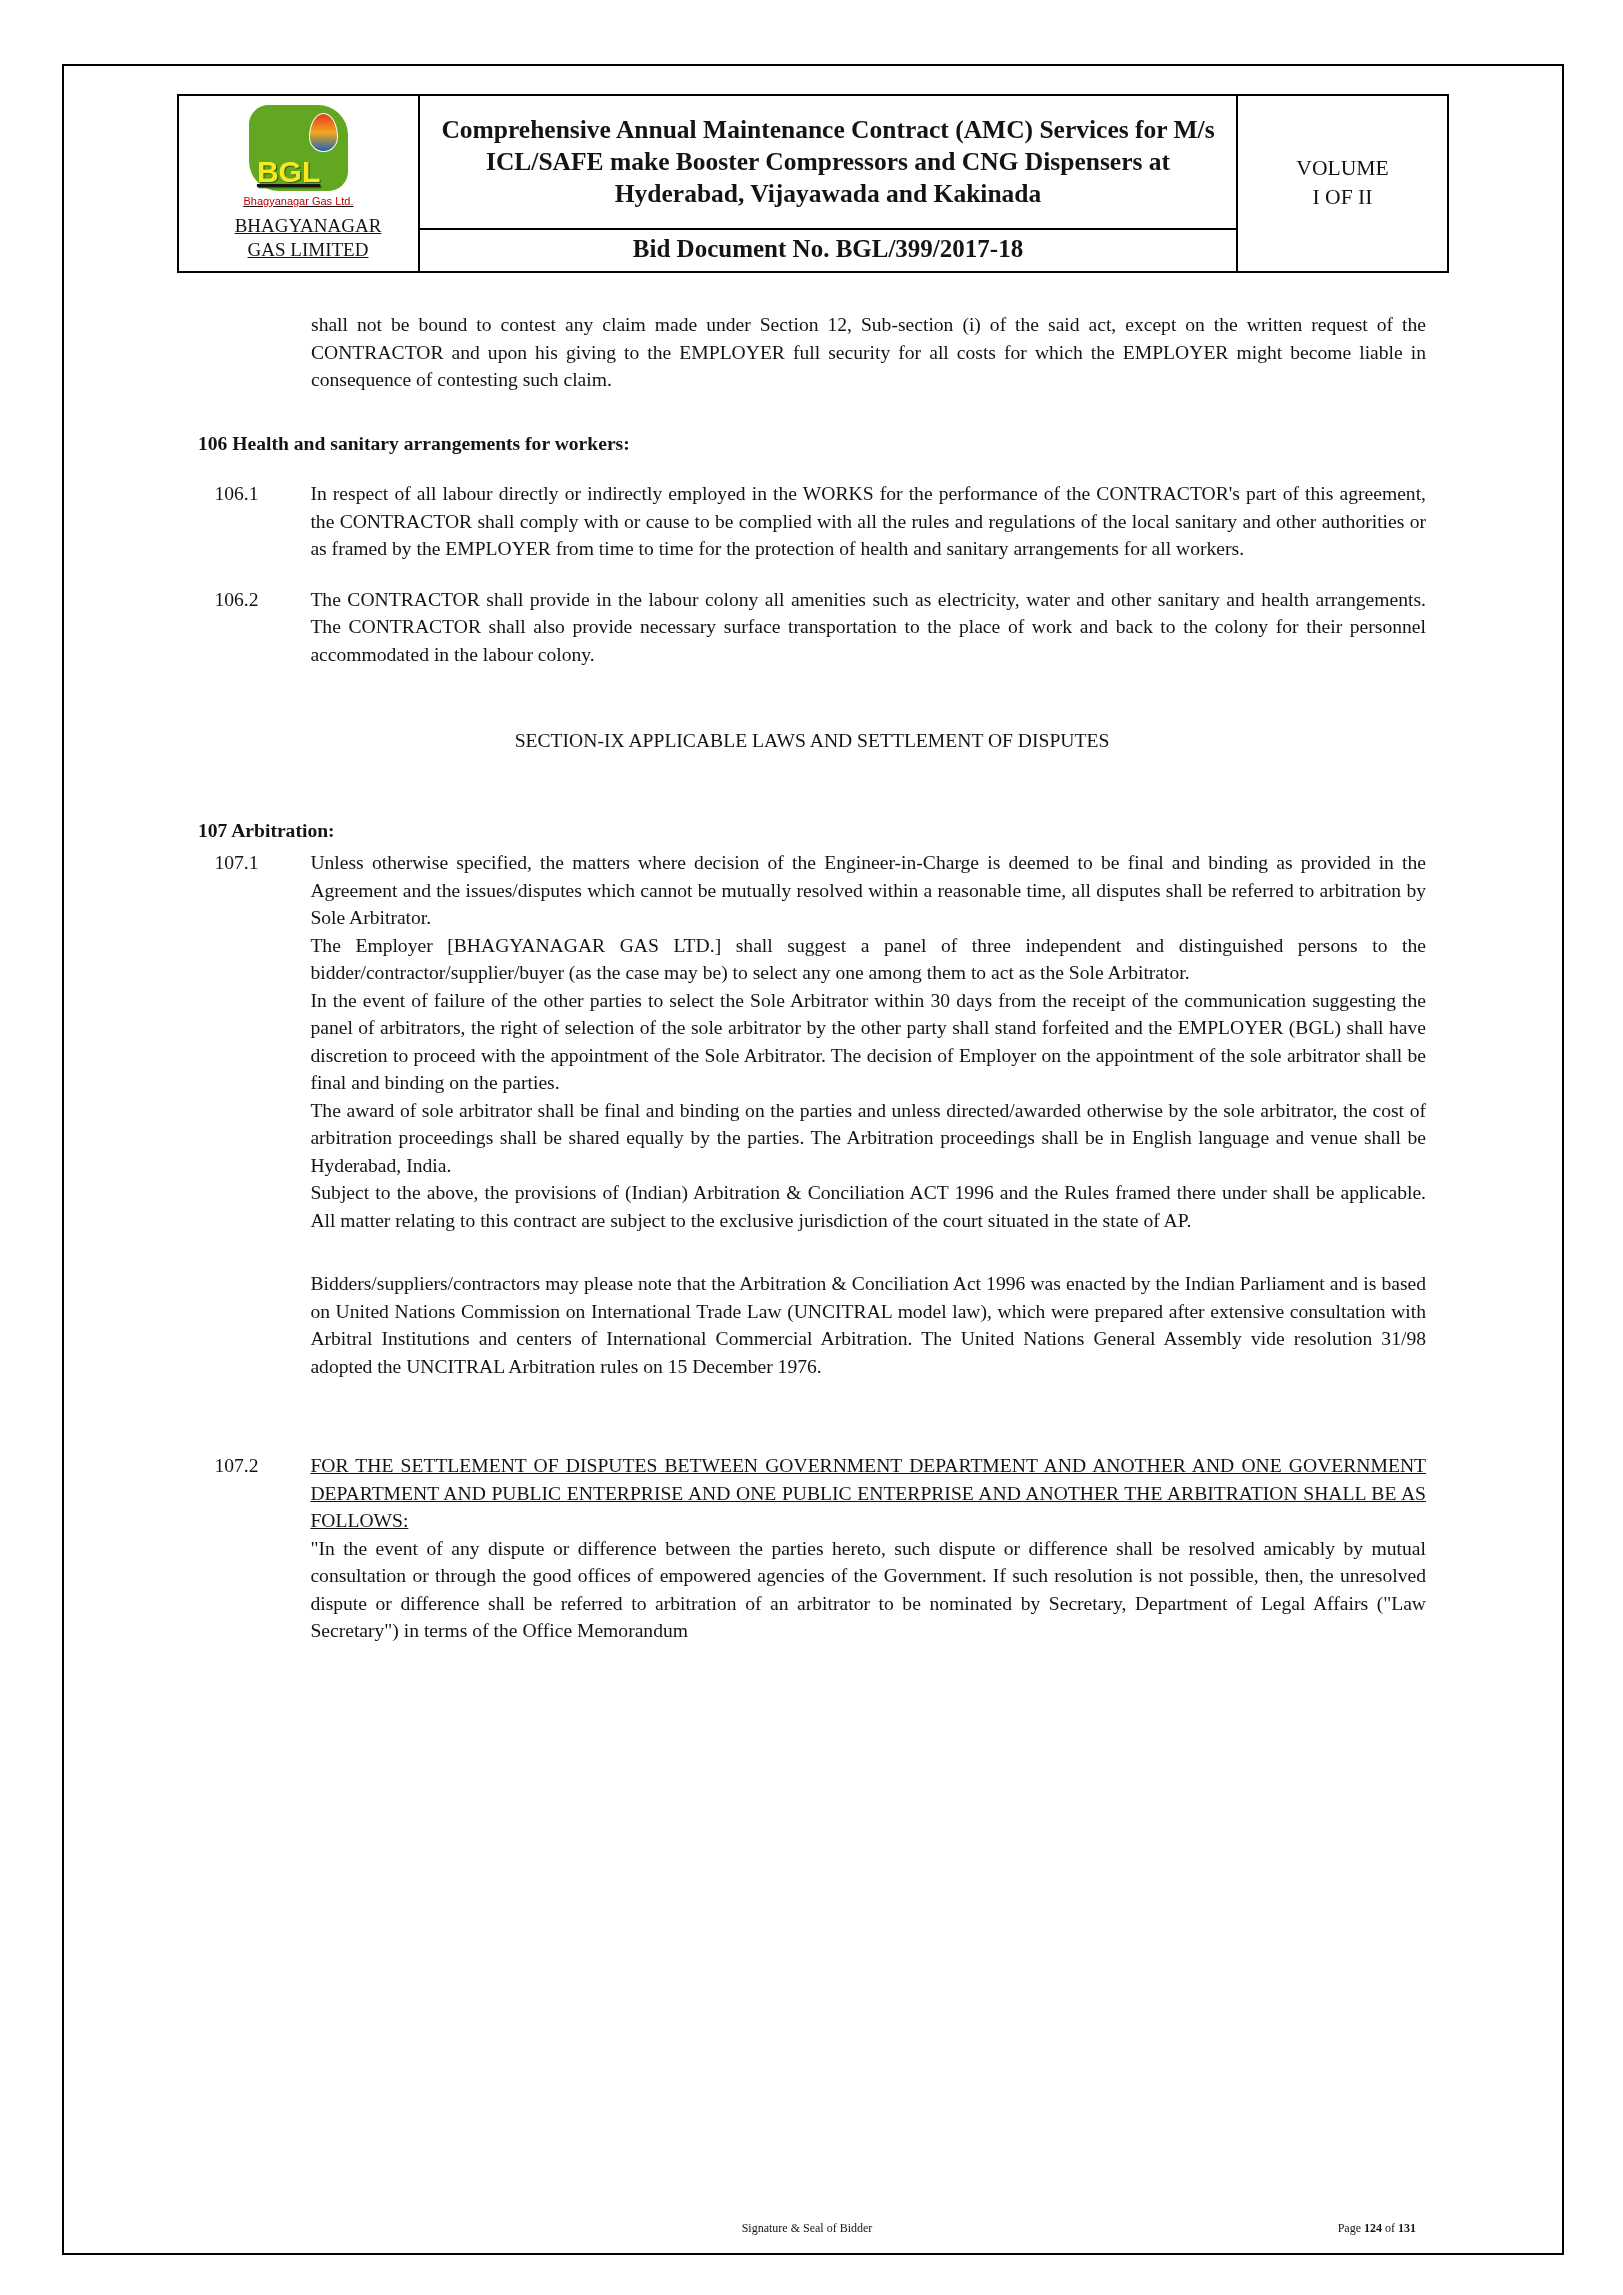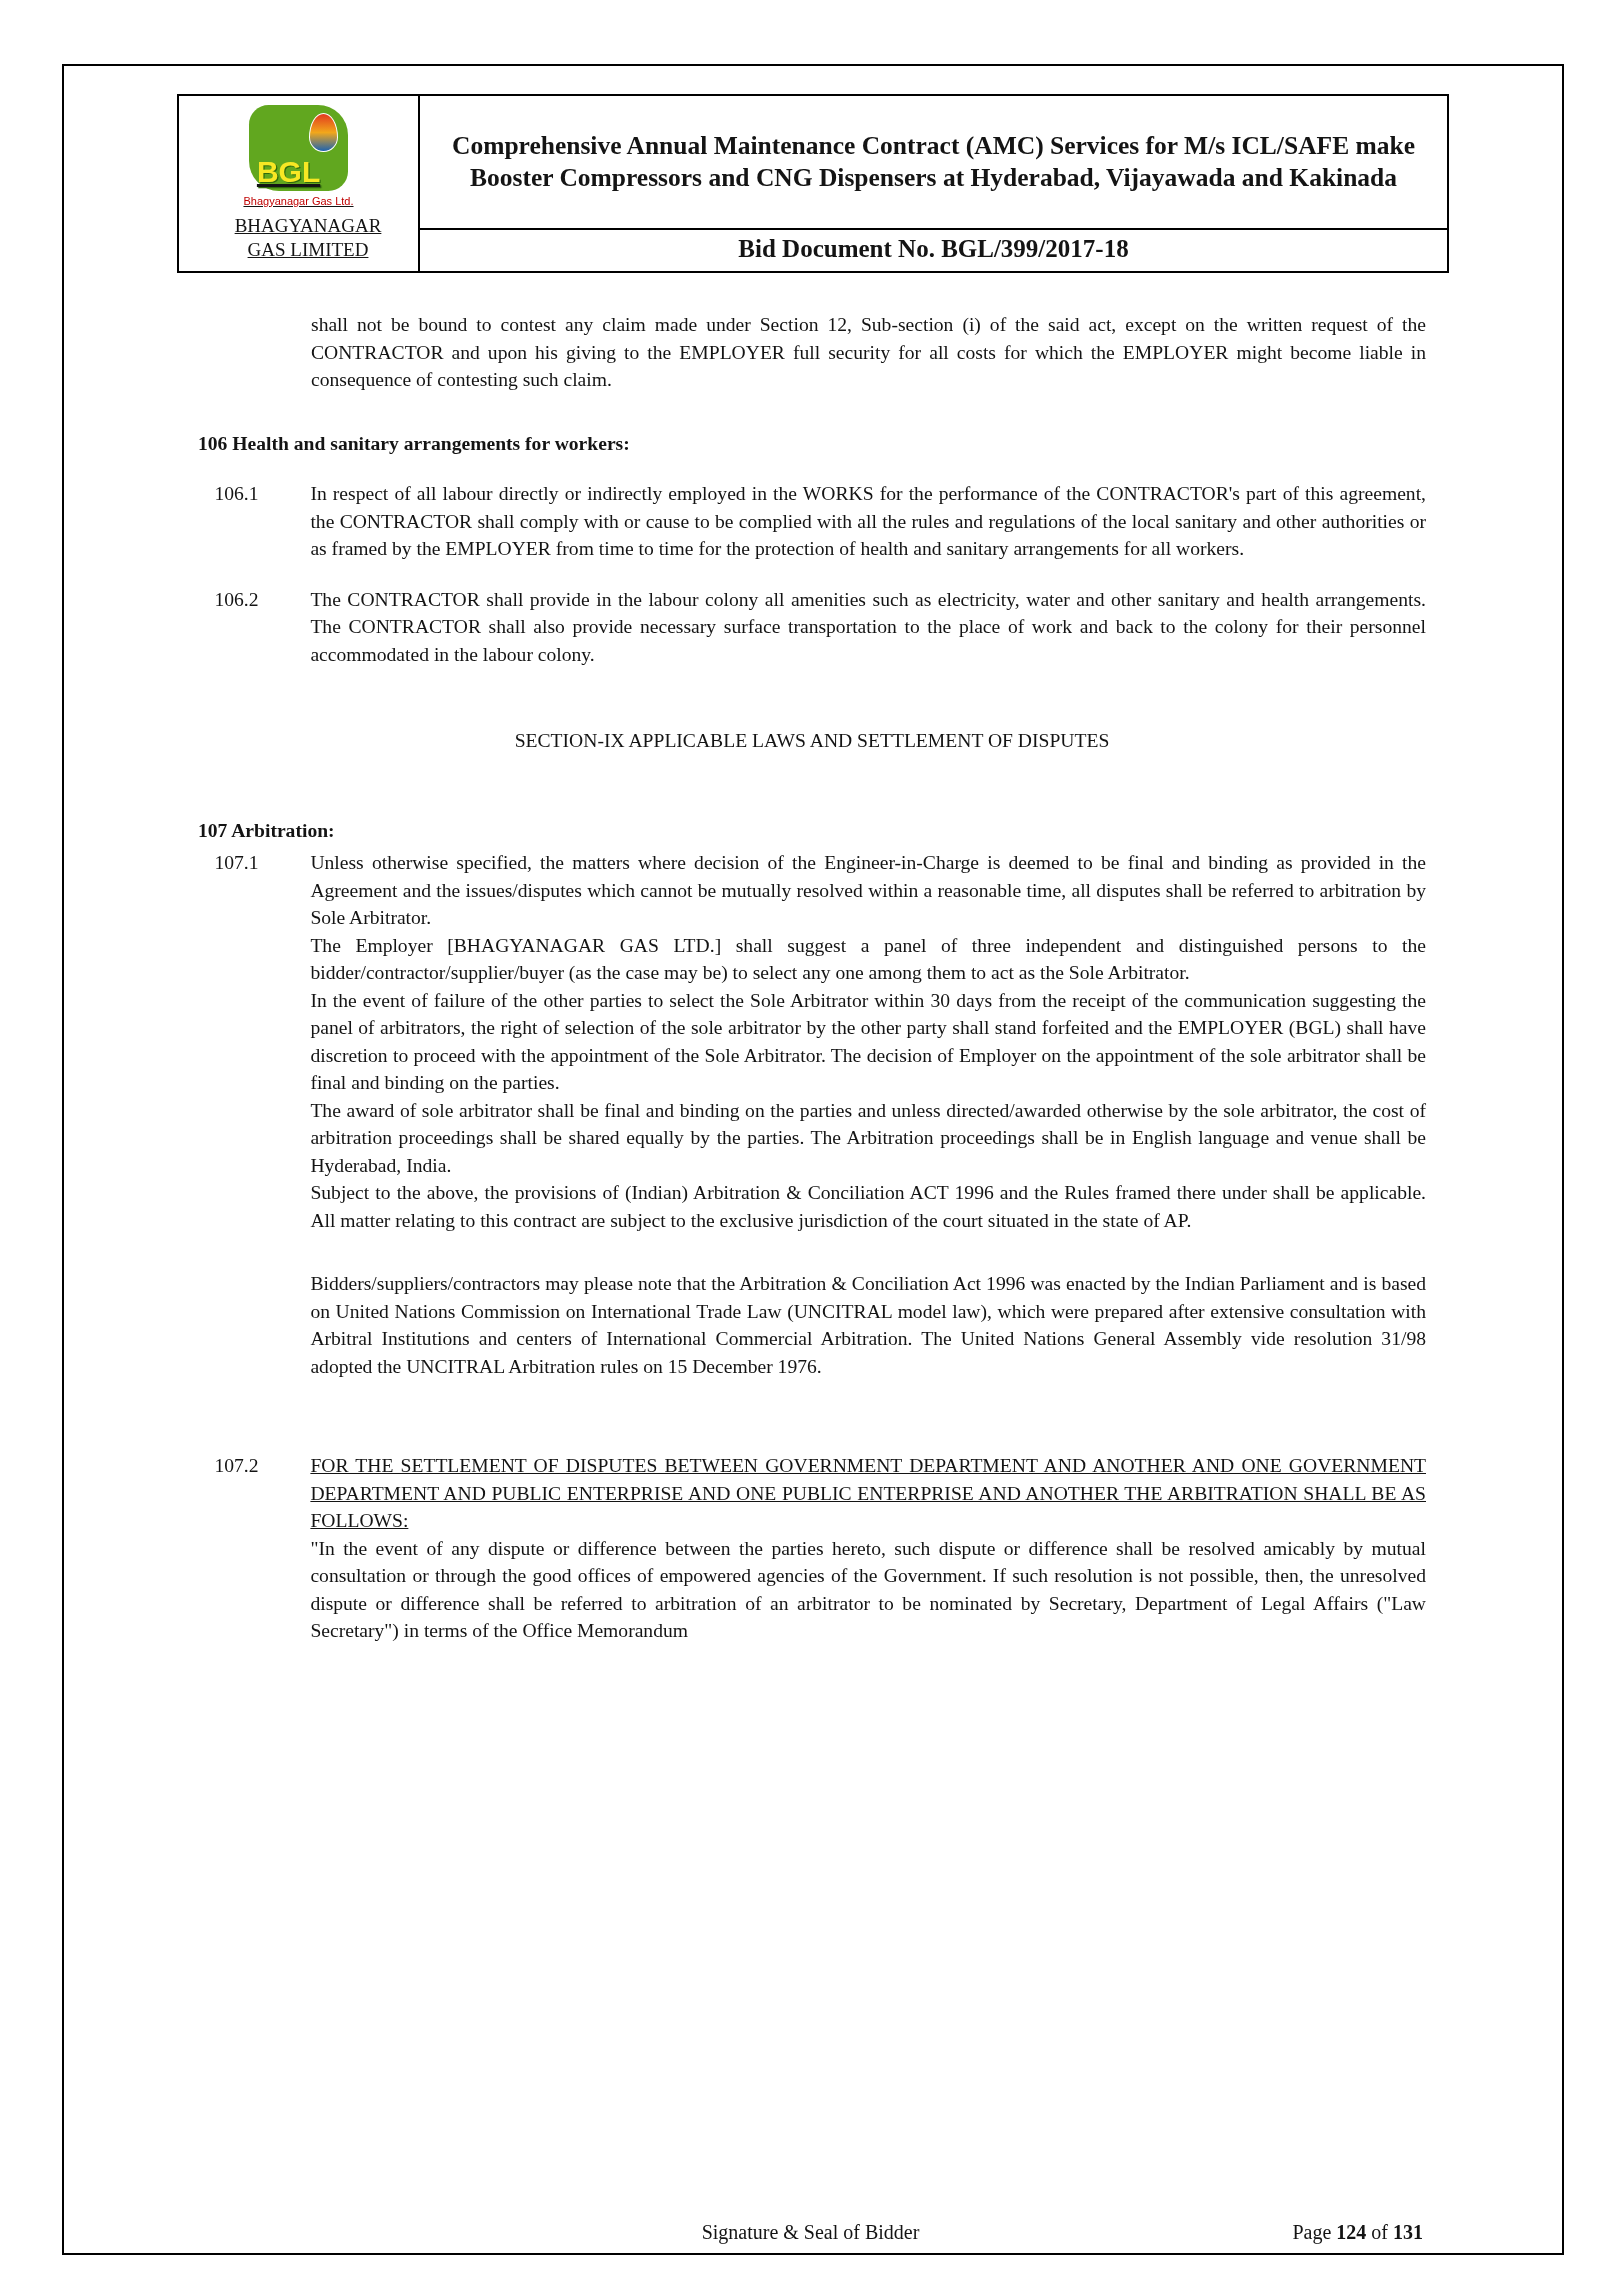--- a/index.html
+++ b/index.html
@@ -130,24 +130,24 @@
   .clause-first { margin-top: 5.2px; }
   .note-para { margin-top: 36px; }
   .clause-last { margin-top: 72px; }
   .underlined { text-decoration: underline; }
   .b { font-weight: bold; }
 
   
   .footer {
     position: absolute;
     left: 0;
-    right: 5px;
+    right: 12px;
     bottom: 2.6px;
     height: 29px;
-    font-size: 20px;
+    font-size: 12px;
   }
   .footer-sign {
     position: absolute;
     left: 0;
     right: 0;
     text-align: center;
   }
   .footer-page {
     position: absolute;
     right: 134px;
@@ -166,20 +166,24 @@
       </div>
       <div class="logo-caption">Bhagyanagar Gas Ltd.</div>
       <div class="org-name">
         <div>BHAGYANAGAR</div>
         <div>GAS LIMITED</div>
       </div>
     </div>
     <div class="cell-center">
       <div class="cell-title">Comprehensive Annual Maintenance Contract (AMC) Services for M/s ICL/SAFE make Booster Compressors and CNG Dispensers at Hyderabad, Vijayawada and Kakinada</div>
       <div class="cell-biddoc">Bid Document No. BGL/399/2017-18</div>
+    </div>
+    <div class="cell-volume">
+      <div>VOLUME</div>
+      <div>I OF II</div>
     </div>
   </div>
 
   <div class="content">
 
     <p class="para indent">shall not be bound to contest any claim made under Section 12, Sub-section (i) of the said act, except on the written request of the CONTRACTOR and upon his giving to the EMPLOYER full security for all costs for which the EMPLOYER might become liable in consequence of contesting such claim.</p>
 
     <div class="heading h106">106 Health and sanitary arrangements for workers:</div>
 
     <div class="clause">

